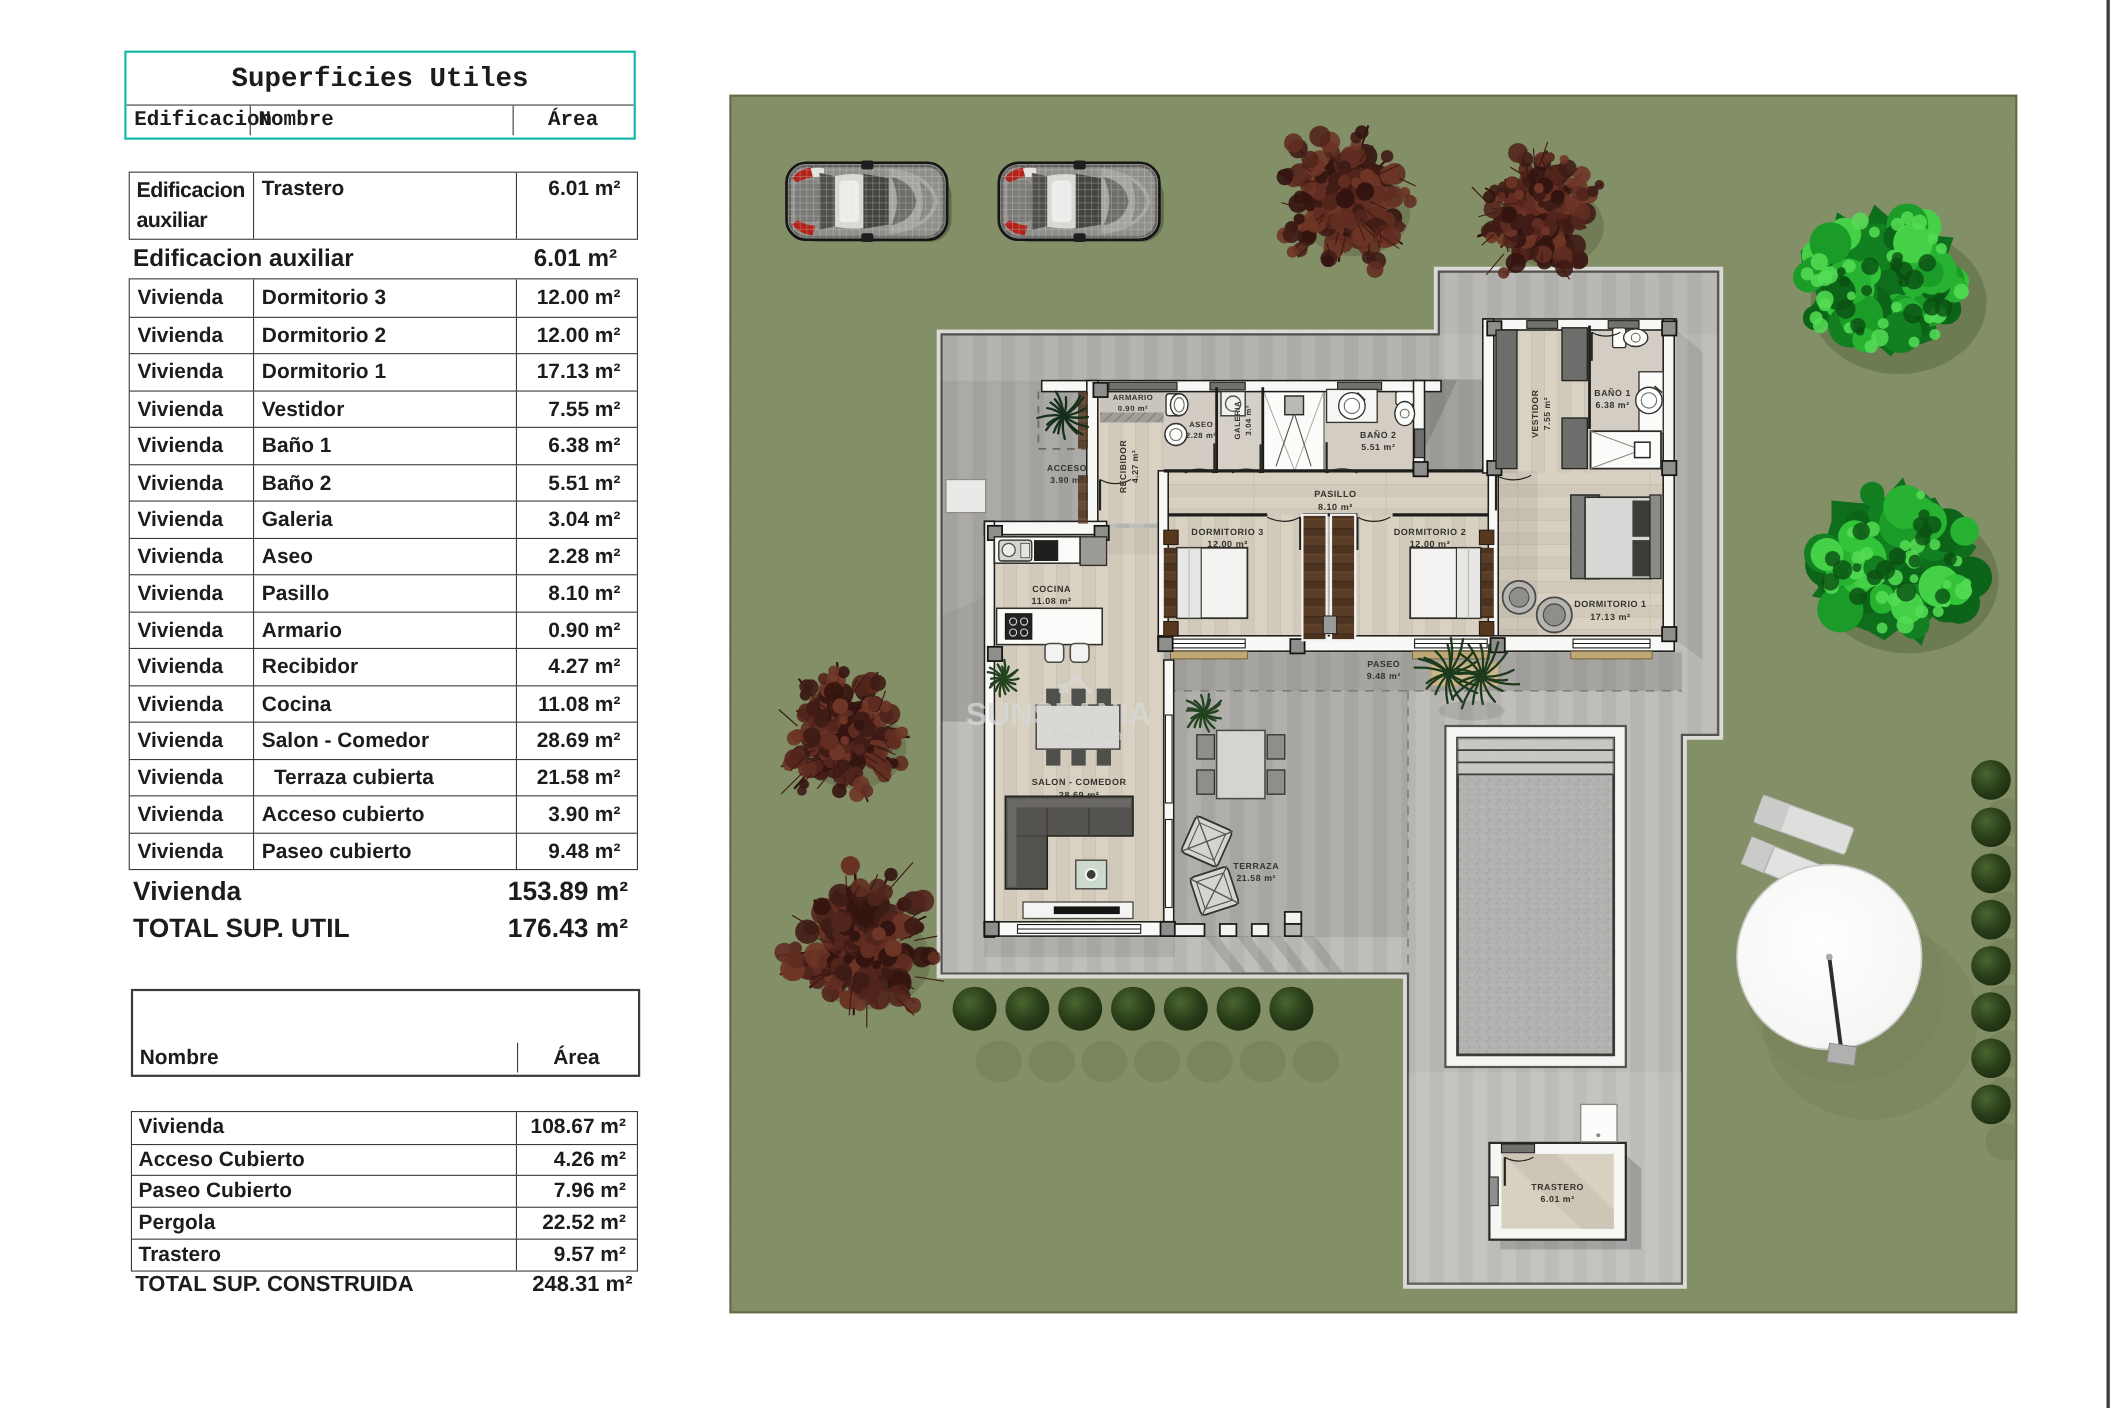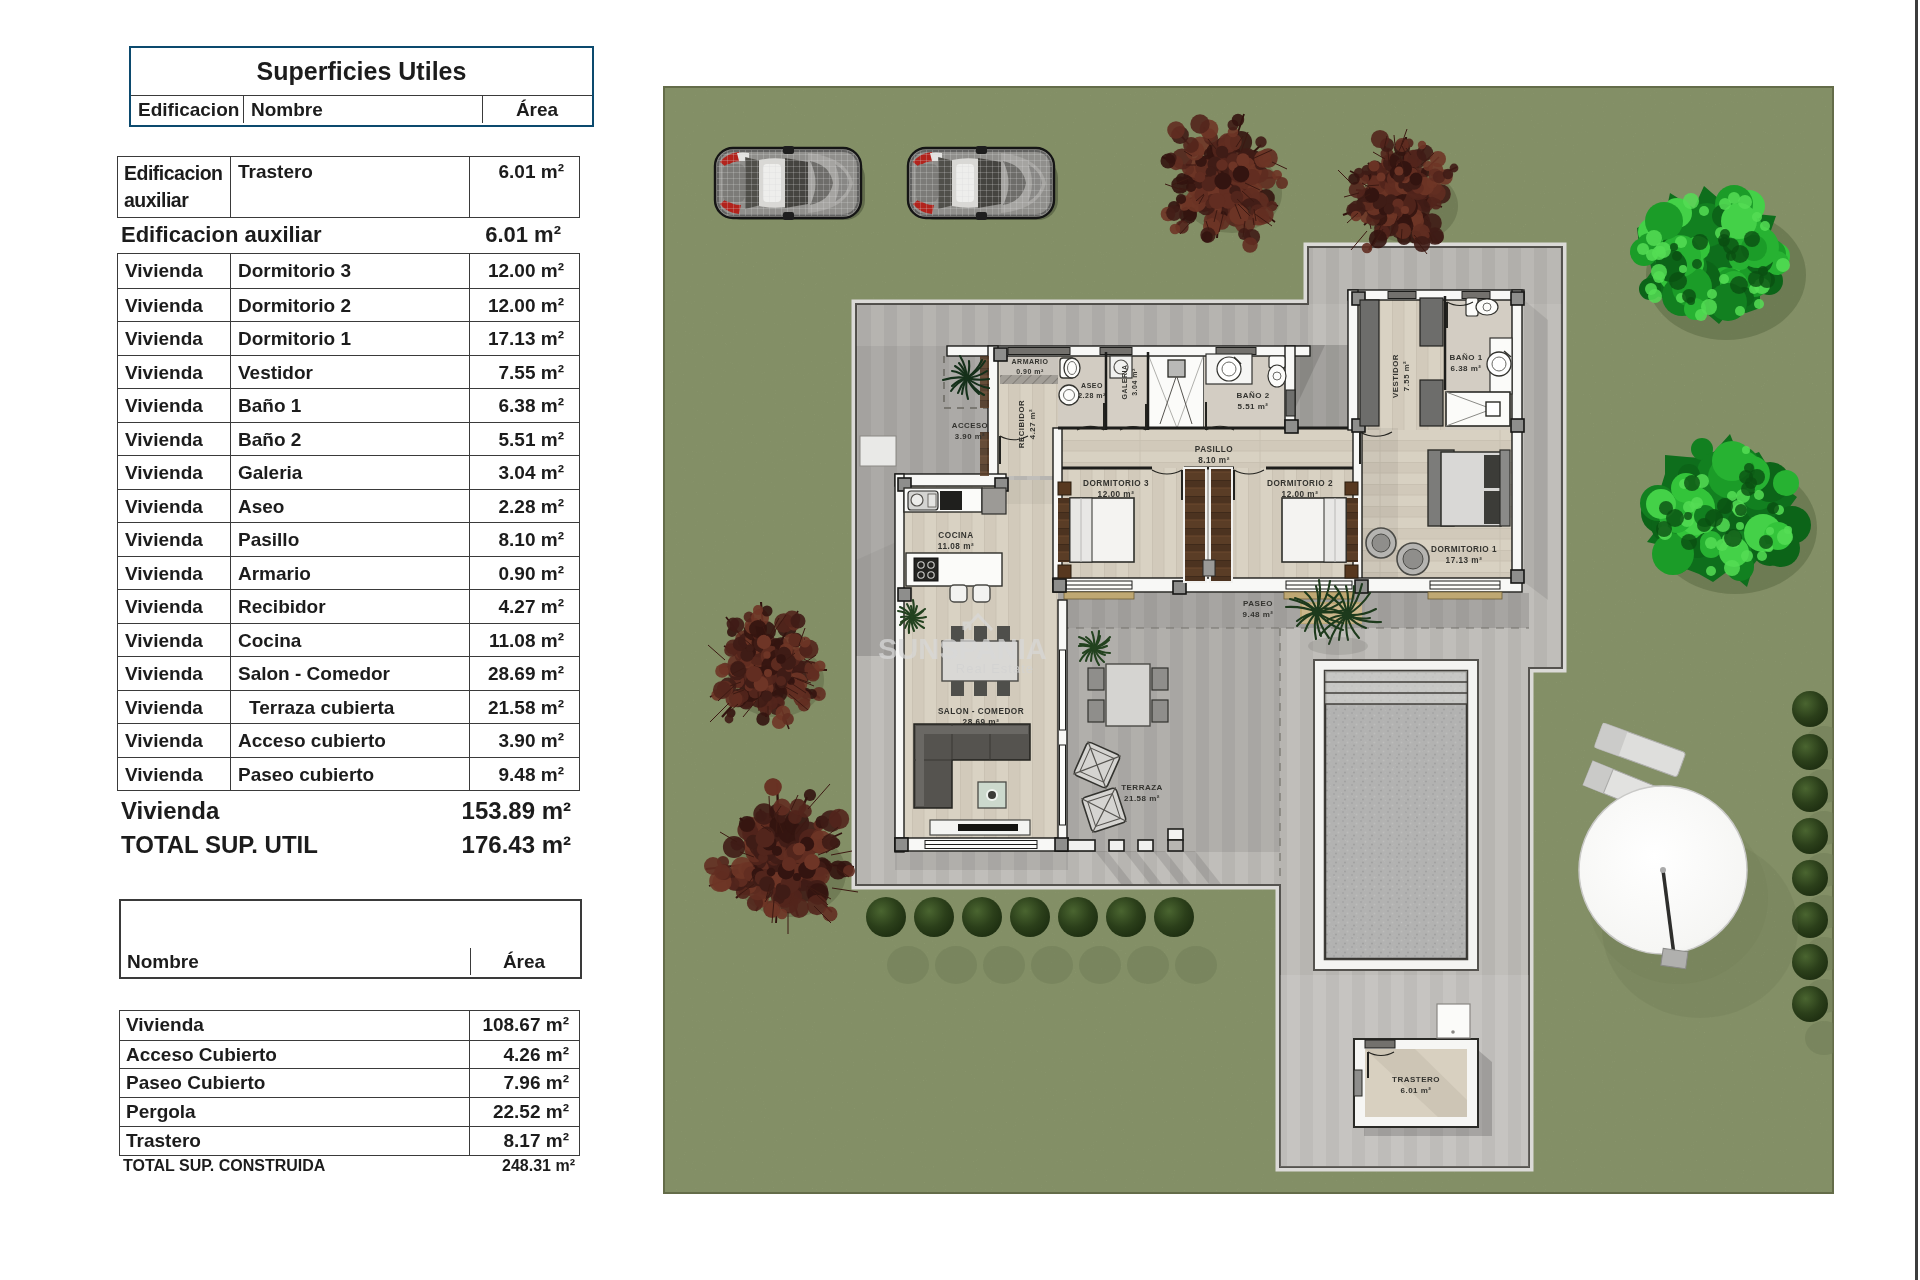--- a/index.html
+++ b/index.html
@@ -1830,21 +1830,21 @@
       <rect x="1662" y="950" width="25" height="17" fill="#b0b0ae" stroke="#8a8a88" stroke-width="1" transform="rotate(8 1674 958)"></rect>
     </g>
 
 <g opacity="0.72" fill="#d8d8d8">
       <path d="M964,630 L978,615 L992,630 M970,630 L970,623 L964,623 L964,630" fill="none" stroke="#d8d8d8" stroke-width="3"></path>
       <text x="878" y="659" font-size="29" font-weight="bold" letter-spacing="0" font-family="Liberation Sans, sans-serif">SUNSPANIA</text>
       <text x="1034" y="673" font-size="13" text-anchor="end" letter-spacing="1" fill="#d2d2d2" font-family="Liberation Sans, sans-serif">Real Estate</text>
     </g>
 </svg>
 
-<div class="abs" style="left:129px;top:46px;width:461px;height:77px;border:2px solid #0c4a6e;">
+<div class="abs" style="left:113px;top:46px;width:461px;height:77px;border:2px solid #14b8a6;font-family:Liberation Mono, monospace;">
 
 <div style="position:absolute;left:0;top:0;width:100%;height:47px;border-bottom:1px solid #3a3a3a;text-align:center;font-size:25px;font-weight:bold;line-height:47px;">Superficies Utiles</div>
 
 <div style="position:absolute;left:0;top:48px;width:100%;height:27px;font-size:19px;font-weight:bold;line-height:27px;">
       <span style="position:absolute;left:7px;">Edificacion</span>
       <span style="position:absolute;left:120px;">Nombre</span>
       <span style="position:absolute;left:351px;width:110px;text-align:center;">Área</span>
       <i style="position:absolute;left:112px;top:0;width:1px;height:27px;background:#3a3a3a;"></i>
       <i style="position:absolute;left:351px;top:0;width:1px;height:27px;background:#3a3a3a;"></i>
     </div>
@@ -2014,21 +2014,21 @@
       <span style="position:absolute;left:349px;width:100px;text-align:right;">7.96 m²</span>
       <i style="position:absolute;left:349px;top:0;width:1px;height:100%;background:#3a3a3a;"></i>
     </div>
 <div style="position:absolute;left:0;top:86.1px;width:100%;height:28.7px;border-top:1px solid #3a3a3a;line-height:28.7px;">
       <span style="position:absolute;left:6px;text-align:center;">Pergola</span>
       <span style="position:absolute;left:349px;width:100px;text-align:right;">22.52 m²</span>
       <i style="position:absolute;left:349px;top:0;width:1px;height:100%;background:#3a3a3a;"></i>
     </div>
 <div style="position:absolute;left:0;top:114.8px;width:100%;height:28.7px;border-top:1px solid #3a3a3a;line-height:28.7px;">
       <span style="position:absolute;left:6px;">Trastero</span>
-      <span style="position:absolute;left:349px;width:100px;text-align:right;">8.17 m²</span>
+      <span style="position:absolute;left:349px;width:100px;text-align:right;">9.57 m²</span>
       <i style="position:absolute;left:349px;top:0;width:1px;height:100%;background:#3a3a3a;"></i>
     </div>
 </div>
 
-<div class="abs" style="left:119px;top:1157px;width:459px;height:28px;font-weight:bold;font-size:16px;">
+<div class="abs" style="left:119px;top:1157px;width:459px;height:28px;font-weight:bold;font-size:20px;">
     <span style="position:absolute;left:4px;">TOTAL SUP. CONSTRUIDA</span>
     <span style="position:absolute;right:3px;">248.31 m²</span>
   </div>
 
 </body></html>

